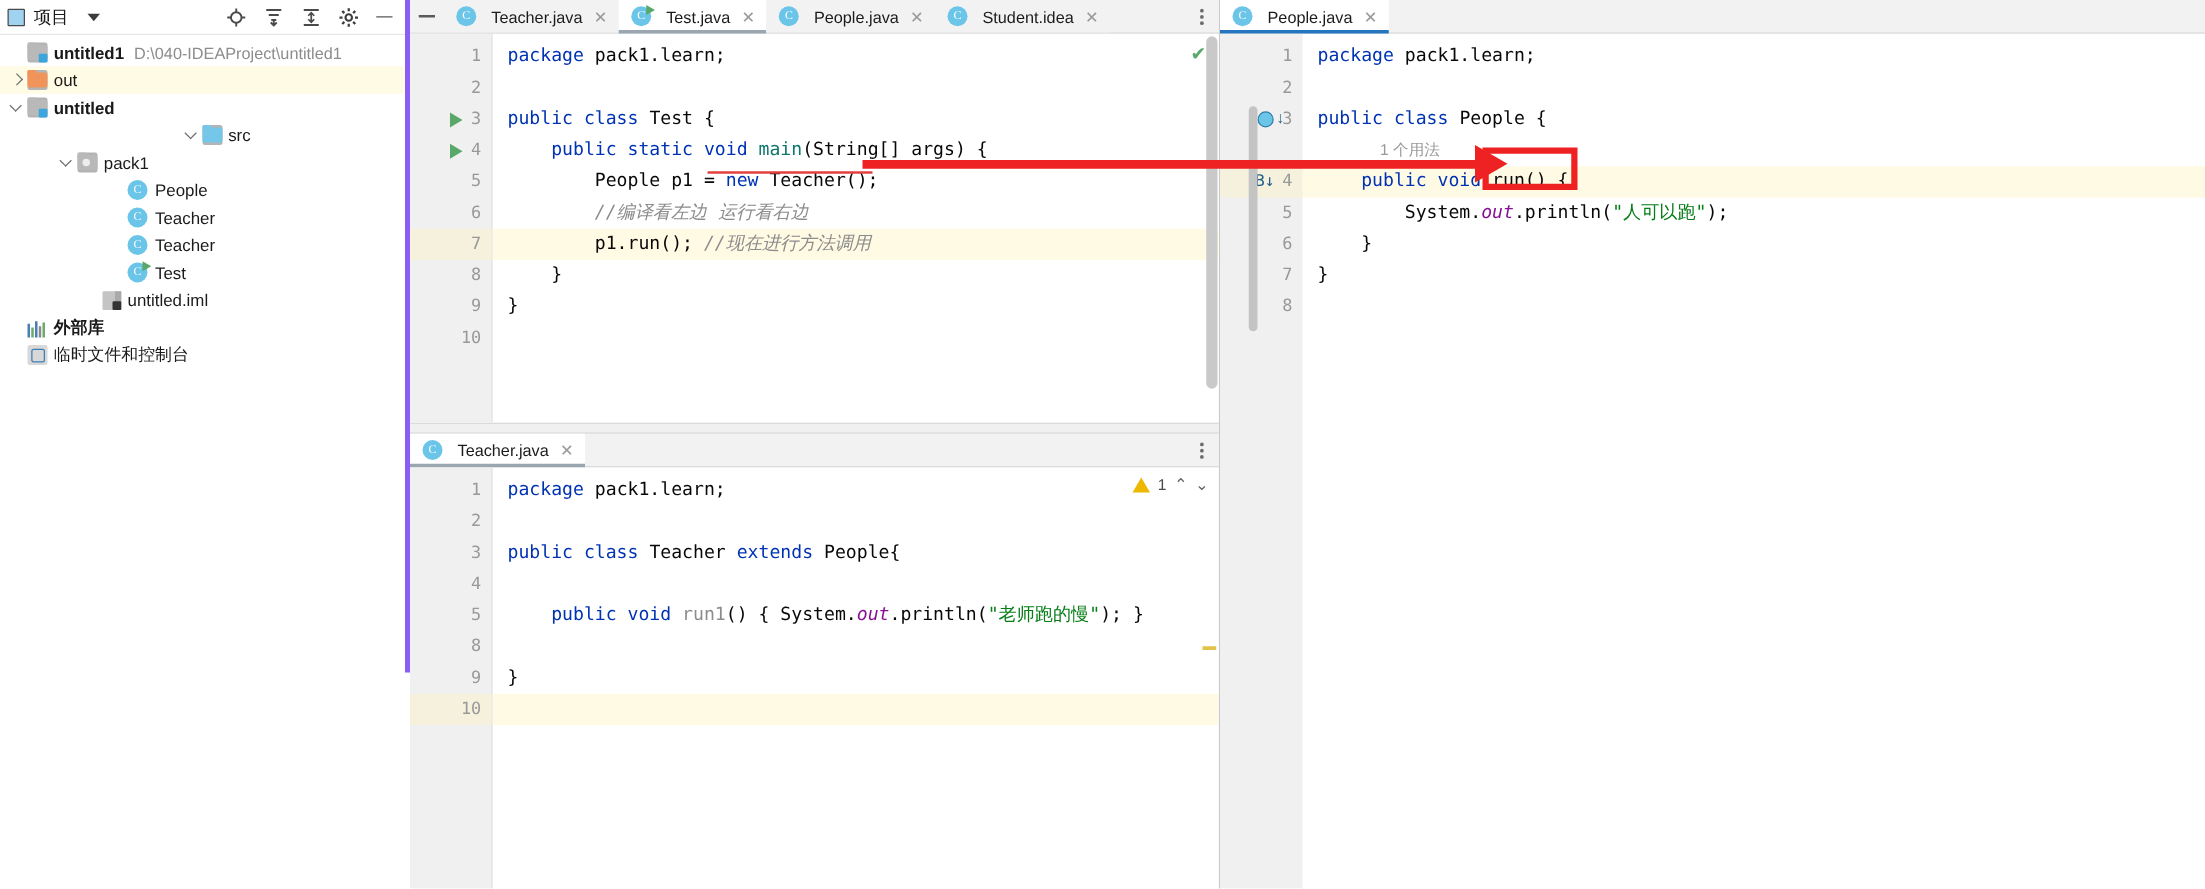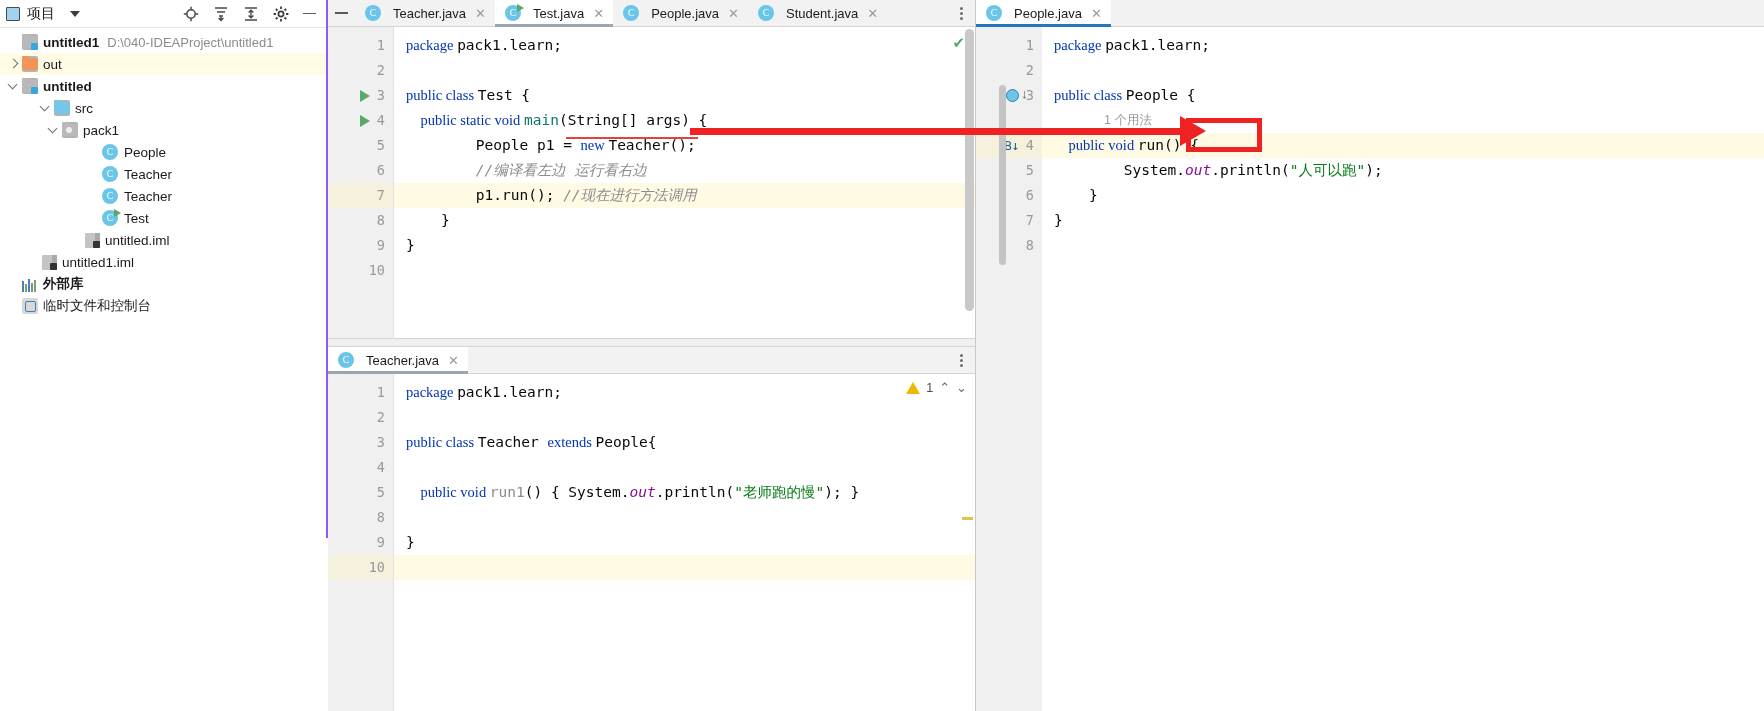--- a/index.html
+++ b/index.html
@@ -10,21 +10,21 @@
     font-size: 13px;
     color: #000000;
     overflow: hidden;
   }
   .app { position: relative; width: 1764px; height: 711px; display: flex; }
 
   
   .sidebar {
     width: 328px; height: 538px;
     background: #ffffff;
-    border-right: 2px solid #8b5cf6;
+    border-right: 4px solid #8b5cf6;
     position: relative;
     flex: 0 0 328px;
   }
   .sb-header {
     height: 28px; display: flex; align-items: center;
     padding: 0 6px; gap: 6px;
     border-bottom: 1px solid #e6e6e6;
     background: #ffffff;
   }
   .sb-title-box { display: flex; align-items: center; gap: 7px; }
@@ -165,21 +165,21 @@
   }
   .grun {
     position: absolute; left: 32px; width: 0; height: 0;
     border-top: 6px solid transparent; border-bottom: 6px solid transparent;
     border-left: 10px solid #59a869;
   }
   .cline { position: absolute; left: 12px; }
   .hlrow { position: absolute; left: 0; right: 0; height: 25px; background: #fffae3; }
 
   
-  .kw { color: #0033b3; font-weight: normal; font-family: Liberation Serif, serif; }
+  .kw { color: #0033b3; font-weight: normal; }
   .pl { color: #080808; }
   .str { color: #067d17; }
   .cmt { color: #8c8c8c; font-style: italic; }
   .meth { color: #0f766e; }
   .fld { color: #871094; font-style: italic; }
   .gray { color: #8c8c8c; }
   .usage { color: #9a9a9a; font-size: 12.5px; font-family: "Liberation Sans", sans-serif; }
 
   .inspect-ok { position: absolute; right: 10px; top: 7px; color: #59a869; font-size: 15px; }
   .warn-box {
@@ -271,21 +271,21 @@
           <span class="ico folder orange"></span>
           <span class="lbl">out</span>
         </div>
         <div class="tree-row" style="padding-left: 8px;">
           <span class="arrow down"></span>
           <span class="ico folder">
             <span class="mod-badge"></span>
           </span>
           <span class="lbl bold">untitled</span>
         </div>
-        <div class="tree-row" style="padding-left: 40px;">
+        <div class="tree-row" style="padding-left: 28px; justify-content: center;">
           <span class="arrow down"></span>
           <span class="ico folder blue"></span>
           <span class="lbl">src</span>
         </div>
         <div class="tree-row" style="padding-left: 48px;">
           <span class="arrow down"></span>
           <span class="ico folder">
             <span class="pkg-dot"></span>
           </span>
           <span class="lbl">pack1</span>
@@ -303,29 +303,24 @@
         <div class="tree-row" style="padding-left: 88px;">
           <span class="arrow none"></span>
           <span class="cls-ico">C</span>
           <span class="lbl">Teacher</span>
         </div>
         <div class="tree-row" style="padding-left: 88px;">
           <span class="arrow none"></span>
           <span class="cls-ico">C<span class="run-tri"></span></span>
           <span class="lbl">Test</span>
         </div>
-        <div class="tree-row" style="padding-left: 48px; margin-left: 23px;">
+        <div class="tree-row" style="padding-left: 68px;">
           <span class="arrow none"></span>
           <span class="iml-ico"></span>
           <span class="lbl">untitled.iml</span>
-        </div>
-        <div class="tree-row" style="padding-left: 28px;">
-          <span class="arrow none"></span>
-          <span class="iml-ico"></span>
-          <span class="lbl">untitled1.iml</span>
         </div>
         <div class="tree-row" style="padding-left: 8px; font-weight: bold;">
           <span class="arrow none"></span>
           <span class="lib-ico">
             <i style="height: 11px; background: rgb(74, 127, 181);"></i>
             <i style="height: 8px; background: rgb(106, 171, 106);"></i>
             <i style="height: 13px; background: rgb(74, 127, 181);"></i>
             <i style="height: 9px; background: rgb(138, 138, 138);"></i>
             <i style="height: 12px; background: rgb(106, 171, 106);"></i>
           </span>
@@ -358,21 +353,21 @@
               <span>Test.java</span>
               <span class="close">✕</span>
             </div>
             <div class="tab">
               <span class="cls-ico">C</span>
               <span>People.java</span>
               <span class="close">✕</span>
             </div>
             <div class="tab">
               <span class="cls-ico">C</span>
-              <span>Student.java</span>
+              <span>Student.idea</span>
               <span class="close">✕</span>
             </div>
           </div>
         <div class="tabs-overflow">
           <i></i>
             <i></i>
             <i></i>
         </div>
       </div>
 

